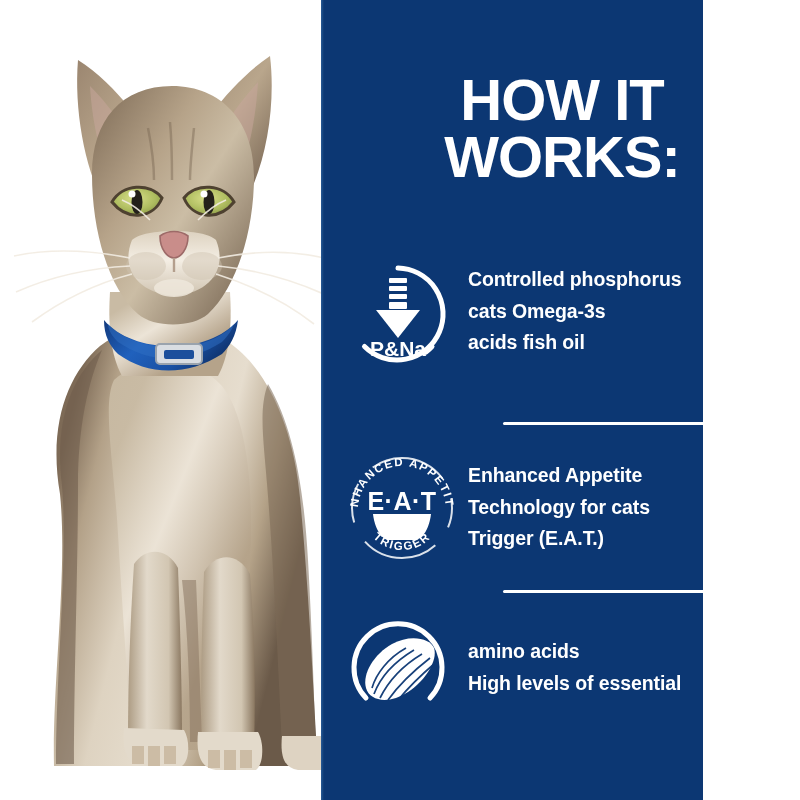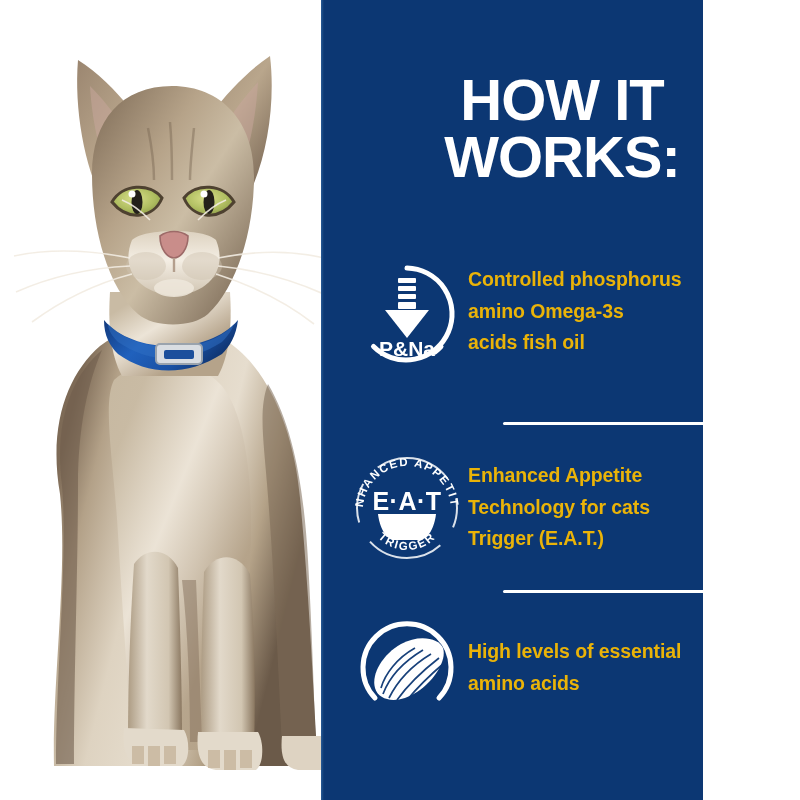--- a/index.html
+++ b/index.html
@@ -40,25 +40,25 @@
   }
   .headline .l2{display:block;}
 
   
   .rows{position:absolute;left:0;top:262px;width:476px;}
   .row{
     position:relative;display:flex;align-items:flex-start;
     padding:0 14px 0 22px;box-sizing:border-box;
   }
   .row .icon-slot{
-    flex:0 0 122px;display:flex;align-items:center;justify-content:center;
+    flex:0 0 122px;display:flex;align-items:center;justify-content:flex-start;
   }
   .row .icon-slot svg{display:block;}
   .row .copy{
-    flex:1 1 auto;color:#eab308;font-weight:bold;
+    flex:1 1 auto;color:#ffffff;font-weight:bold;
     font-size:19.5px;line-height:1.62;padding-top:2px;
     letter-spacing:-0.1px;
   }
   .row .copy span{display:block;white-space:nowrap;}
 
   .r1{height:160px;}
   .r2{height:165px;align-items:center;}
   .r3{height:150px;align-items:center;}
   .r2 .copy, .r3 .copy{padding-top:0;}
 
@@ -263,21 +263,21 @@
               <rect x="43" y="40" width="18" height="7" rx="1"></rect>
             </g>
 
             <path d="M30 48 L74 48 L52 76 Z" fill="#ffffff"></path>
 
             <text x="52" y="94" text-anchor="middle" fill="#ffffff" font-family="Liberation Sans, sans-serif" font-size="21" font-weight="bold">P&amp;Na</text>
           </svg>
         </div>
         <div class="copy">
           <span>Controlled phosphorus</span>
-          <span>amino Omega-3s</span>
+          <span>cats Omega-3s</span>
           <span>acids fish oil</span>
         </div>
       </div>
 
       <div class="div-wrap">
         <div class="divider"></div>
       </div>
 
       <div class="row r2">
         <div class="icon-slot">
@@ -325,20 +325,20 @@
             <g stroke="#0c3773" stroke-width="1.7" fill="none" opacity="0.95">
               <path d="M26 72 C30 58 42 42 60 32"></path>
               <path d="M28 78 C34 62 48 46 68 34"></path>
               <path d="M34 82 C42 66 56 50 76 38"></path>
               <path d="M42 84 C52 70 66 56 84 42"></path>
               <path d="M52 84 C62 72 74 60 88 48"></path>
             </g>
           </svg>
         </div>
         <div class="copy">
+          <span>amino acids</span>
           <span>High levels of essential</span>
-          <span>amino acids</span>
         </div>
       </div>
 
     </div>
   </div>
 </div>
 
 </body></html>

